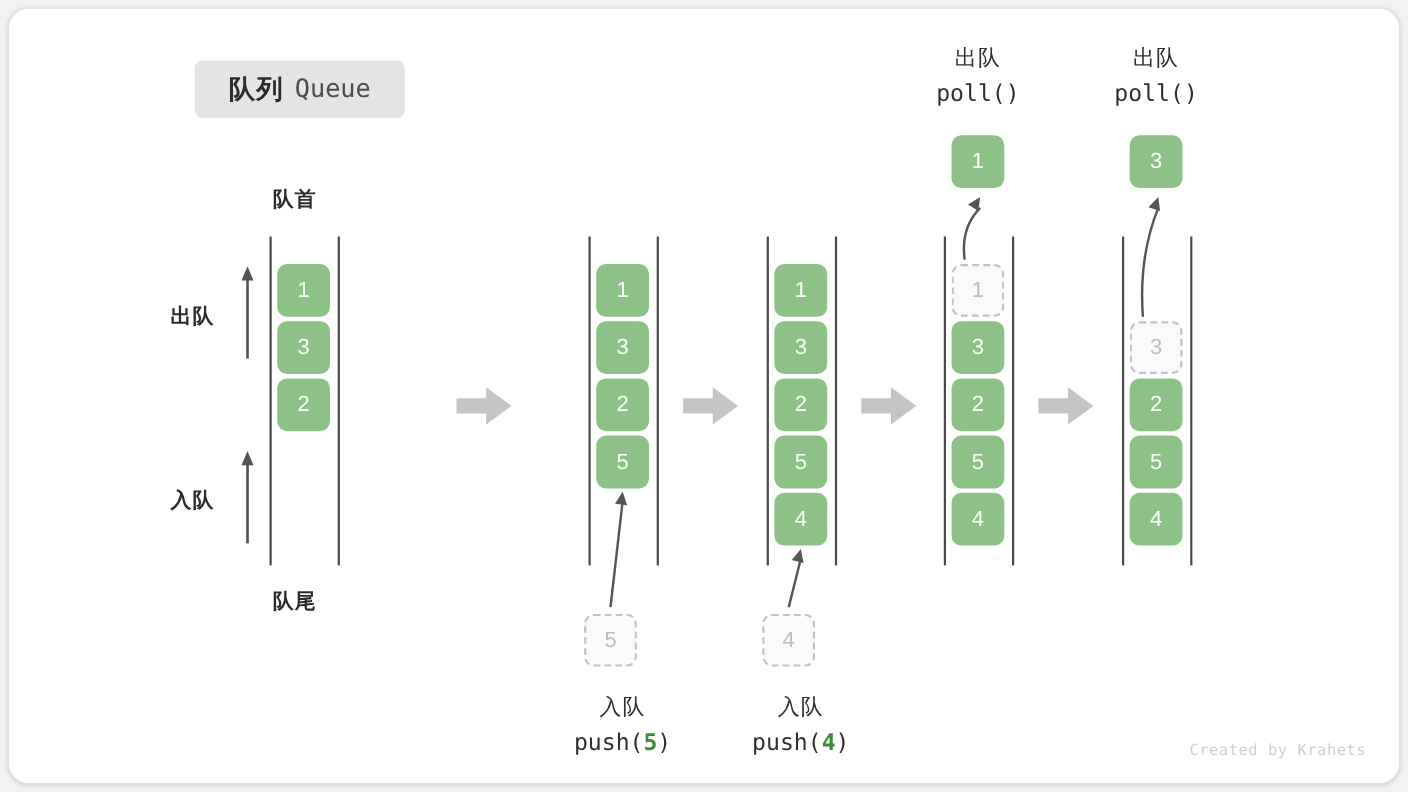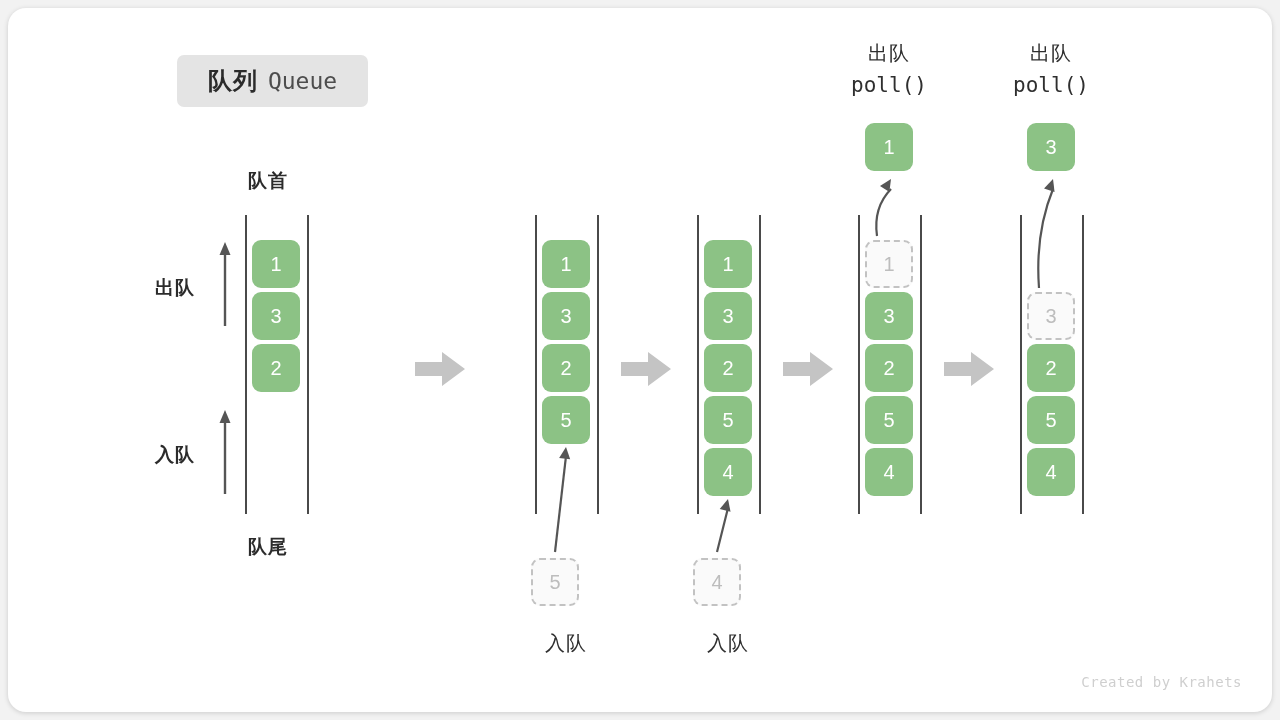--- a/index.html
+++ b/index.html
@@ -157,37 +157,39 @@
         <div class="abs box filled" style="left: 534px; top: 284px;">3</div>
         <div class="abs box filled" style="left: 534px; top: 336px;">2</div>
         <div class="abs box filled" style="left: 534px; top: 388px;">5</div>
         <div class="abs box ghost" style="left: 523px; top: 550px;">5</div>
         <svg class="abs" width="1264" height="704" style="left: 0px; top: 0px; pointer-events: none;">
           <line x1="547" y1="544" x2="558" y2="448" stroke="#555555" stroke-width="2.2"></line>
           <polygon points="558,439 562.1818844782105,451.3090146726252 551.1422428705249,450.0440557384112" fill="#555555"></polygon>
         </svg>
         <div class="abs op-label" style="left: 448px; top: 620px; width: 220px;">
           <span class="cn">入队</span>
+          <span class="code">push(<span class="num">5</span>)</span>
         </div>
       </div>
       <div class="abs" style="left: 0px; top: 0px;">
         <div class="abs rail" style="left: 689px; top: 207px; height: 299px;"></div>
         <div class="abs rail" style="left: 751px; top: 207px; height: 299px;"></div>
         <div class="abs box filled" style="left: 696px; top: 232px;">1</div>
         <div class="abs box filled" style="left: 696px; top: 284px;">3</div>
         <div class="abs box filled" style="left: 696px; top: 336px;">2</div>
         <div class="abs box filled" style="left: 696px; top: 388px;">5</div>
         <div class="abs box filled" style="left: 696px; top: 440px;">4</div>
         <div class="abs box ghost" style="left: 685px; top: 550px;">4</div>
         <svg class="abs" width="1264" height="704" style="left: 0px; top: 0px; pointer-events: none;">
           <line x1="709" y1="544" x2="720" y2="500" stroke="#555555" stroke-width="2.2"></line>
           <polygon points="720,491 722.5395458852377,503.7495375091323 711.7594418616692,501.05451150324024" fill="#555555"></polygon>
         </svg>
         <div class="abs op-label" style="left: 610px; top: 620px; width: 220px;">
           <span class="cn">入队</span>
+          <span class="code">push(<span class="num">4</span>)</span>
         </div>
       </div>
       <div class="abs" style="left: 0px; top: 0px;">
         <div class="abs rail" style="left: 850px; top: 207px; height: 299px;"></div>
         <div class="abs rail" style="left: 912px; top: 207px; height: 299px;"></div>
         <div class="abs box ghost" style="left: 857px; top: 232px;">1</div>
         <div class="abs box filled" style="left: 857px; top: 284px;">3</div>
         <div class="abs box filled" style="left: 857px; top: 336px;">2</div>
         <div class="abs box filled" style="left: 857px; top: 388px;">5</div>
         <div class="abs box filled" style="left: 857px; top: 440px;">4</div>

